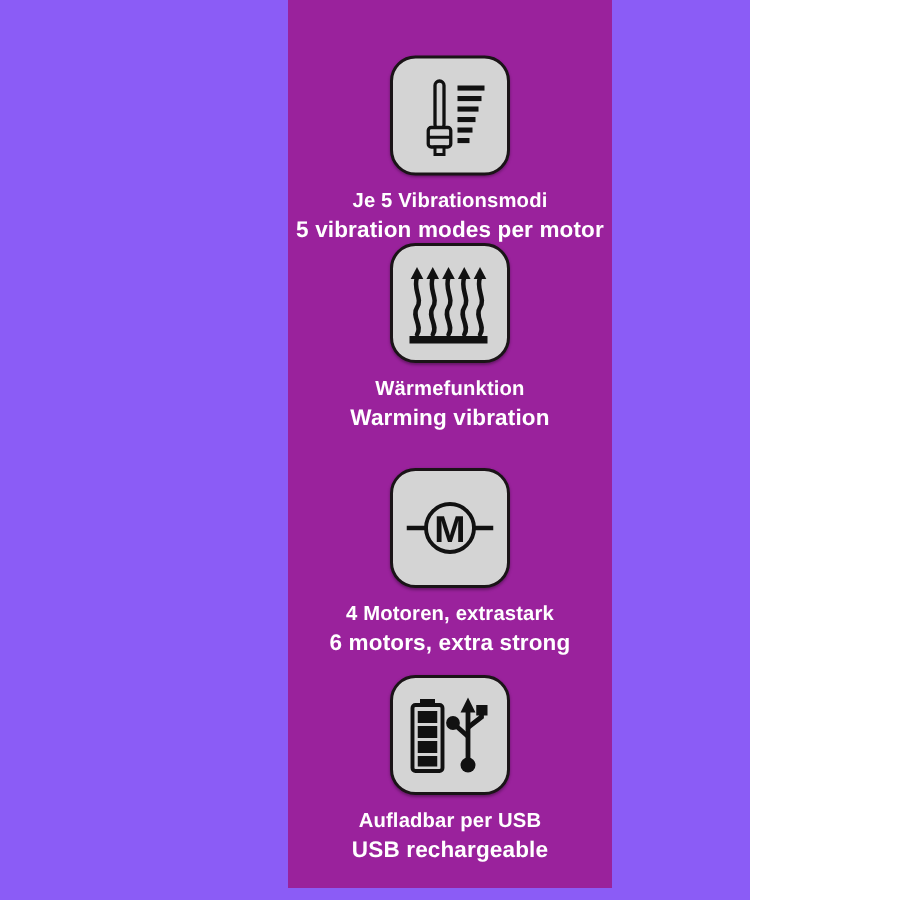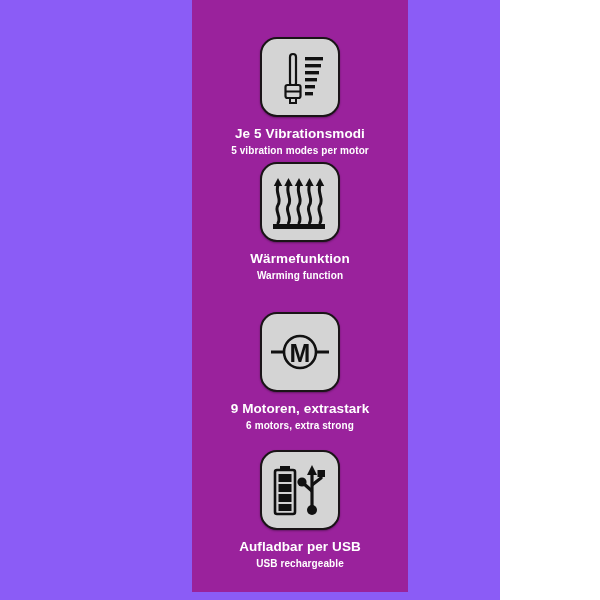--- a/index.html
+++ b/index.html
@@ -74,21 +74,21 @@
     font-weight: bold;
     font-size: 13.5px;
     letter-spacing: 0.1px;
     white-space: nowrap;
   }
 
   .caption .line-en {
     display: block;
     color: #ffffff;
     font-weight: bold;
-    font-size: 10px;
+    font-size: 15px;
     letter-spacing: 0.1px;
     white-space: nowrap;
     margin-top: 2px;
   }
 </style>
 </head>
 <body>
 
 <div id="page">
 
@@ -138,37 +138,37 @@
               <path d="M28 5 L 32.2 13 L 23.8 13 Z"></path>
               <path d="M38.5 5 L 42.7 13 L 34.3 13 Z"></path>
               <path d="M49 5 L 53.2 13 L 44.8 13 Z"></path>
             </g>
             <rect x="2" y="51" width="52" height="5" fill="#111"></rect>
           </svg>
         </span>
       </div>
       <div class="caption">
         <span class="line-de">Wärmefunktion</span>
-        <span class="line-en">Warming function</span>
+        <span class="line-en">Warming vibration</span>
       </div>
     </div>
 
     <div class="feature feature-3">
       <div class="tile">
         <span>
           <svg width="58" height="58" viewBox="0 0 58 58">
             <line x1="0" y1="29" x2="13" y2="29" stroke="#111" stroke-width="3"></line>
             <line x1="45" y1="29" x2="58" y2="29" stroke="#111" stroke-width="3"></line>
             <circle cx="29" cy="29" r="16" fill="#d4d4d4" stroke="#111" stroke-width="2.6"></circle>
             <text x="29" y="38.5" text-anchor="middle" font-family="'Liberation Sans', sans-serif" font-size="25" font-weight="bold" fill="#111">M</text>
           </svg>
         </span>
       </div>
       <div class="caption">
-        <span class="line-de">9 Motoren, extrastark</span>
+        <span class="line-de">4 Motoren, extrastark</span>
         <span class="line-en">6 motors, extra strong</span>
       </div>
     </div>
 
     <div class="feature feature-4">
       <div class="tile">
         <span>
           <svg width="58" height="58" viewBox="0 0 58 58">
 
             <rect x="9" y="5" width="10" height="4" fill="#111"></rect>

